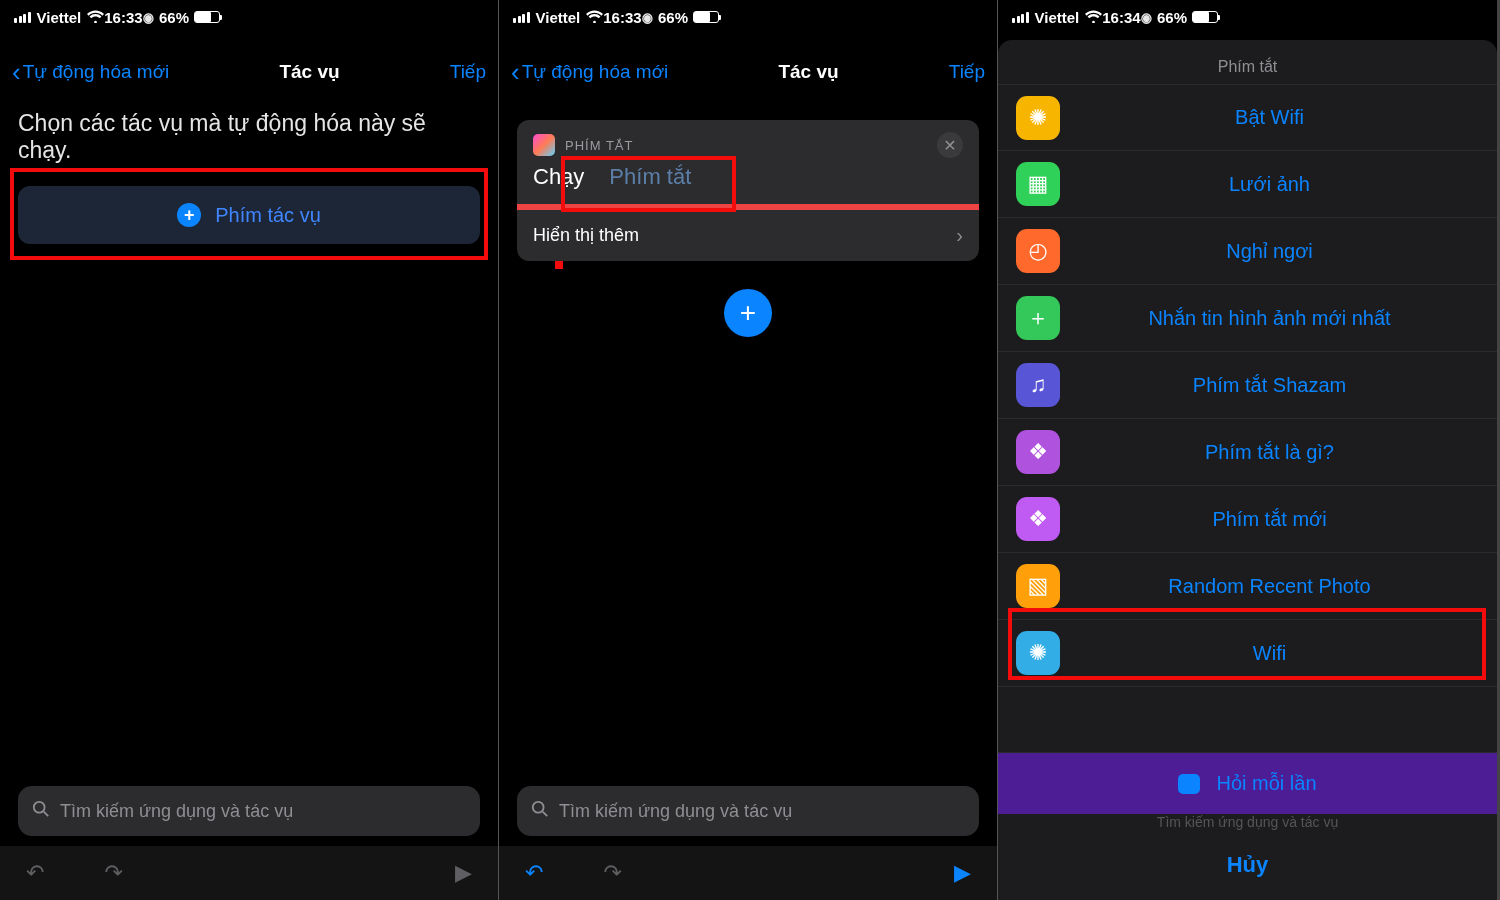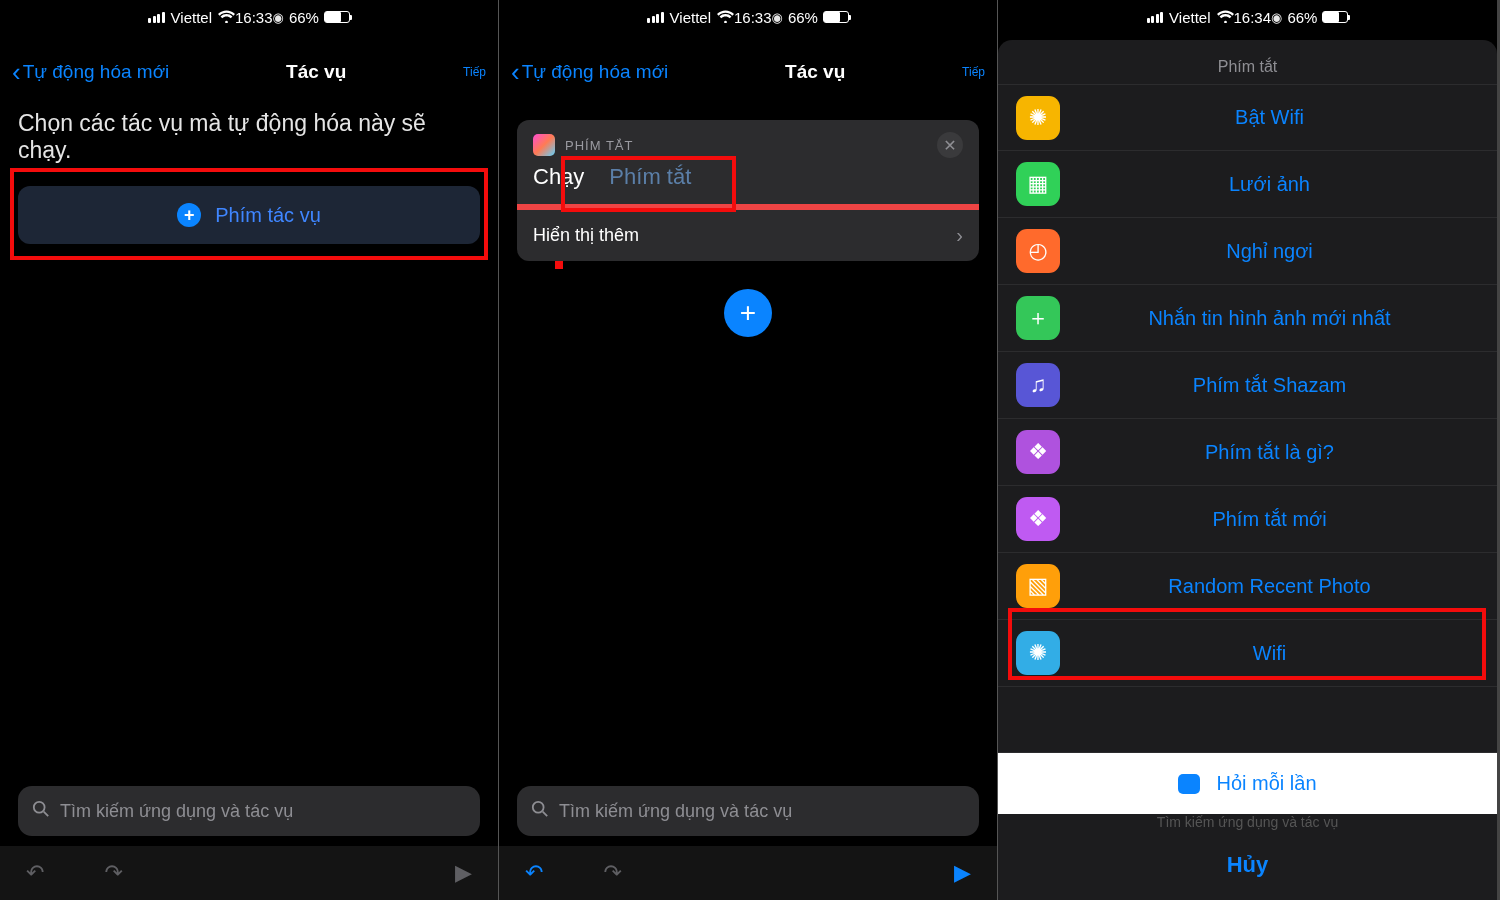--- a/index.html
+++ b/index.html
@@ -2,36 +2,36 @@
 <html><head>
 <meta charset="utf-8">
 <style>
   * { box-sizing: border-box; margin: 0; padding: 0; }
   html, body { width: 1500px; height: 900px; background: #444; font-family: -apple-system, "SF Pro Text", "Helvetica Neue", Arial, sans-serif; }
   .canvas { display: flex; width: 1500px; height: 900px; }
   .phone { position: relative; width: 499px; height: 900px; background: #000; border-right: 1px solid #555; overflow: hidden; }
   .phone:last-child { border-right: none; }
 
   
-  .statusbar { height: 34px; display: flex; align-items: center; justify-content: center; padding: 7px 14px; color: #fff; font-size: 15px; font-weight: 400; }
+  .statusbar { height: 34px; display: flex; align-items: center; justify-content: flex-start; padding: 7px 14px; color: #fff; font-size: 15px; font-weight: 700; }
   .sb-left { display: flex; align-items: center; gap: 6px; }
   .sb-right { display: flex; align-items: center; gap: 5px; }
   .sig { display: inline-flex; align-items: flex-end; gap: 1.5px; }
   .sig span { width: 3px; background: #fff; display: inline-block; border-radius: 1px; }
   .sig span:nth-child(1){height:5px}.sig span:nth-child(2){height:7px}.sig span:nth-child(3){height:9px}.sig span:nth-child(4){height:11px}
   .batt { width: 26px; height: 12px; border: 1px solid #fff; border-radius: 3px; position: relative; }
   .batt::after { content:""; position:absolute; right:-3px; top:3px; width:2px; height:5px; background:#fff; border-radius:0 1px 1px 0;}
   .batt i { display:block; height:100%; width:66%; background:#fff; border-radius:1px;}
   .loc { font-size:13px; opacity:.9; }
 
   
   .navbar { height: 76px; display: flex; align-items: center; justify-content: space-between; padding: 0 12px; }
   .nav-back { display: flex; align-items: center; gap: 2px; color: #0a84ff; font-size: 19px; cursor: pointer; }
   .nav-title { color: #fff; font-size: 19px; font-weight: 600; }
-  .nav-next { color: #0a84ff; font-size: 12px; cursor: pointer; }
+  .nav-next { color: #0a84ff; font-size: 19px; cursor: pointer; }
   .chev-left { font-size: 26px; line-height: 1; font-weight: 300; }
 
   .sub { color: #e5e5e5; font-size: 23px; padding: 0 18px 22px 18px; }
 
   
   .add-action-btn { margin: 0 18px; background: #1d2636; color: #3f86ff; border-radius: 12px; height: 58px; display: flex; align-items: center; justify-content: center; gap: 14px; font-size: 20px; font-weight: 500; cursor: pointer; }
   .plus-circle { width: 24px; height: 24px; border-radius: 50%; background: #0a84ff; display: inline-flex; align-items: center; justify-content: center; color: #fff; font-size: 18px; font-weight: 700; }
 
   .red-box { position: absolute; border: 4px solid #f40c0c; pointer-events: none; }
 
@@ -59,21 +59,21 @@
   .play { font-size:22px; }
 
   
   .sheet { position:absolute; left:0; right:0; top: 40px; bottom:0; background:#1c1c1e; border-radius: 14px 14px 0 0; display:flex; flex-direction:column; }
   .sheet-title { text-align:center; color:#8e8e93; font-size:16px; padding:18px 0 8px 0; }
   .sc-list { flex:1; overflow:hidden; }
   .sc-row { display:flex; align-items:center; height:67px; padding:0 18px; border-bottom:1px solid #2c2c2e; cursor:pointer; }
   .sc-row:first-child{ border-top:1px solid #2c2c2e; }
   .sc-ricon { width:44px; height:44px; border-radius:11px; flex-shrink:0; display:flex; align-items:center; justify-content:center; color:#fff; font-size:22px; }
   .sc-rlabel { flex:1; text-align:center; color:#0a84ff; font-size:20px; }
-  .ask-row { display:flex; align-items:center; justify-content:center; gap:16px; height:62px; color:#0a84ff; font-size:20px; border-top:1px solid #2c2c2e; cursor:pointer; margin-top:6px; background:#ffffff;}
+  .ask-row { display:flex; align-items:center; justify-content:center; gap:16px; height:62px; color:#0a84ff; font-size:20px; border-top:1px solid #2c2c2e; cursor:pointer; margin-top:6px; background:#4c1d95;}
   .ask-ic { width:22px; height:20px; border-radius:5px; background:#0a84ff; }
   .hint { text-align:center; color:#555; font-size:14px; padding-bottom:4px;}
   .cancel { text-align:center; color:#0a84ff; font-size:22px; font-weight:600; padding:18px 0 22px 0; cursor:pointer;}
 
   
   .c-yellow{background:#f7b500}.c-green{background:#30d158}.c-orange{background:#ff6a2c}.c-green2{background:#34c759}.c-indigo{background:#5856d6}.c-purple{background:#af52de}.c-purple2{background:#bf5af2}.c-amber{background:#ff9f0a}.c-teal{background:#32ade6}
 </style>
 </head>
 <body>
 

